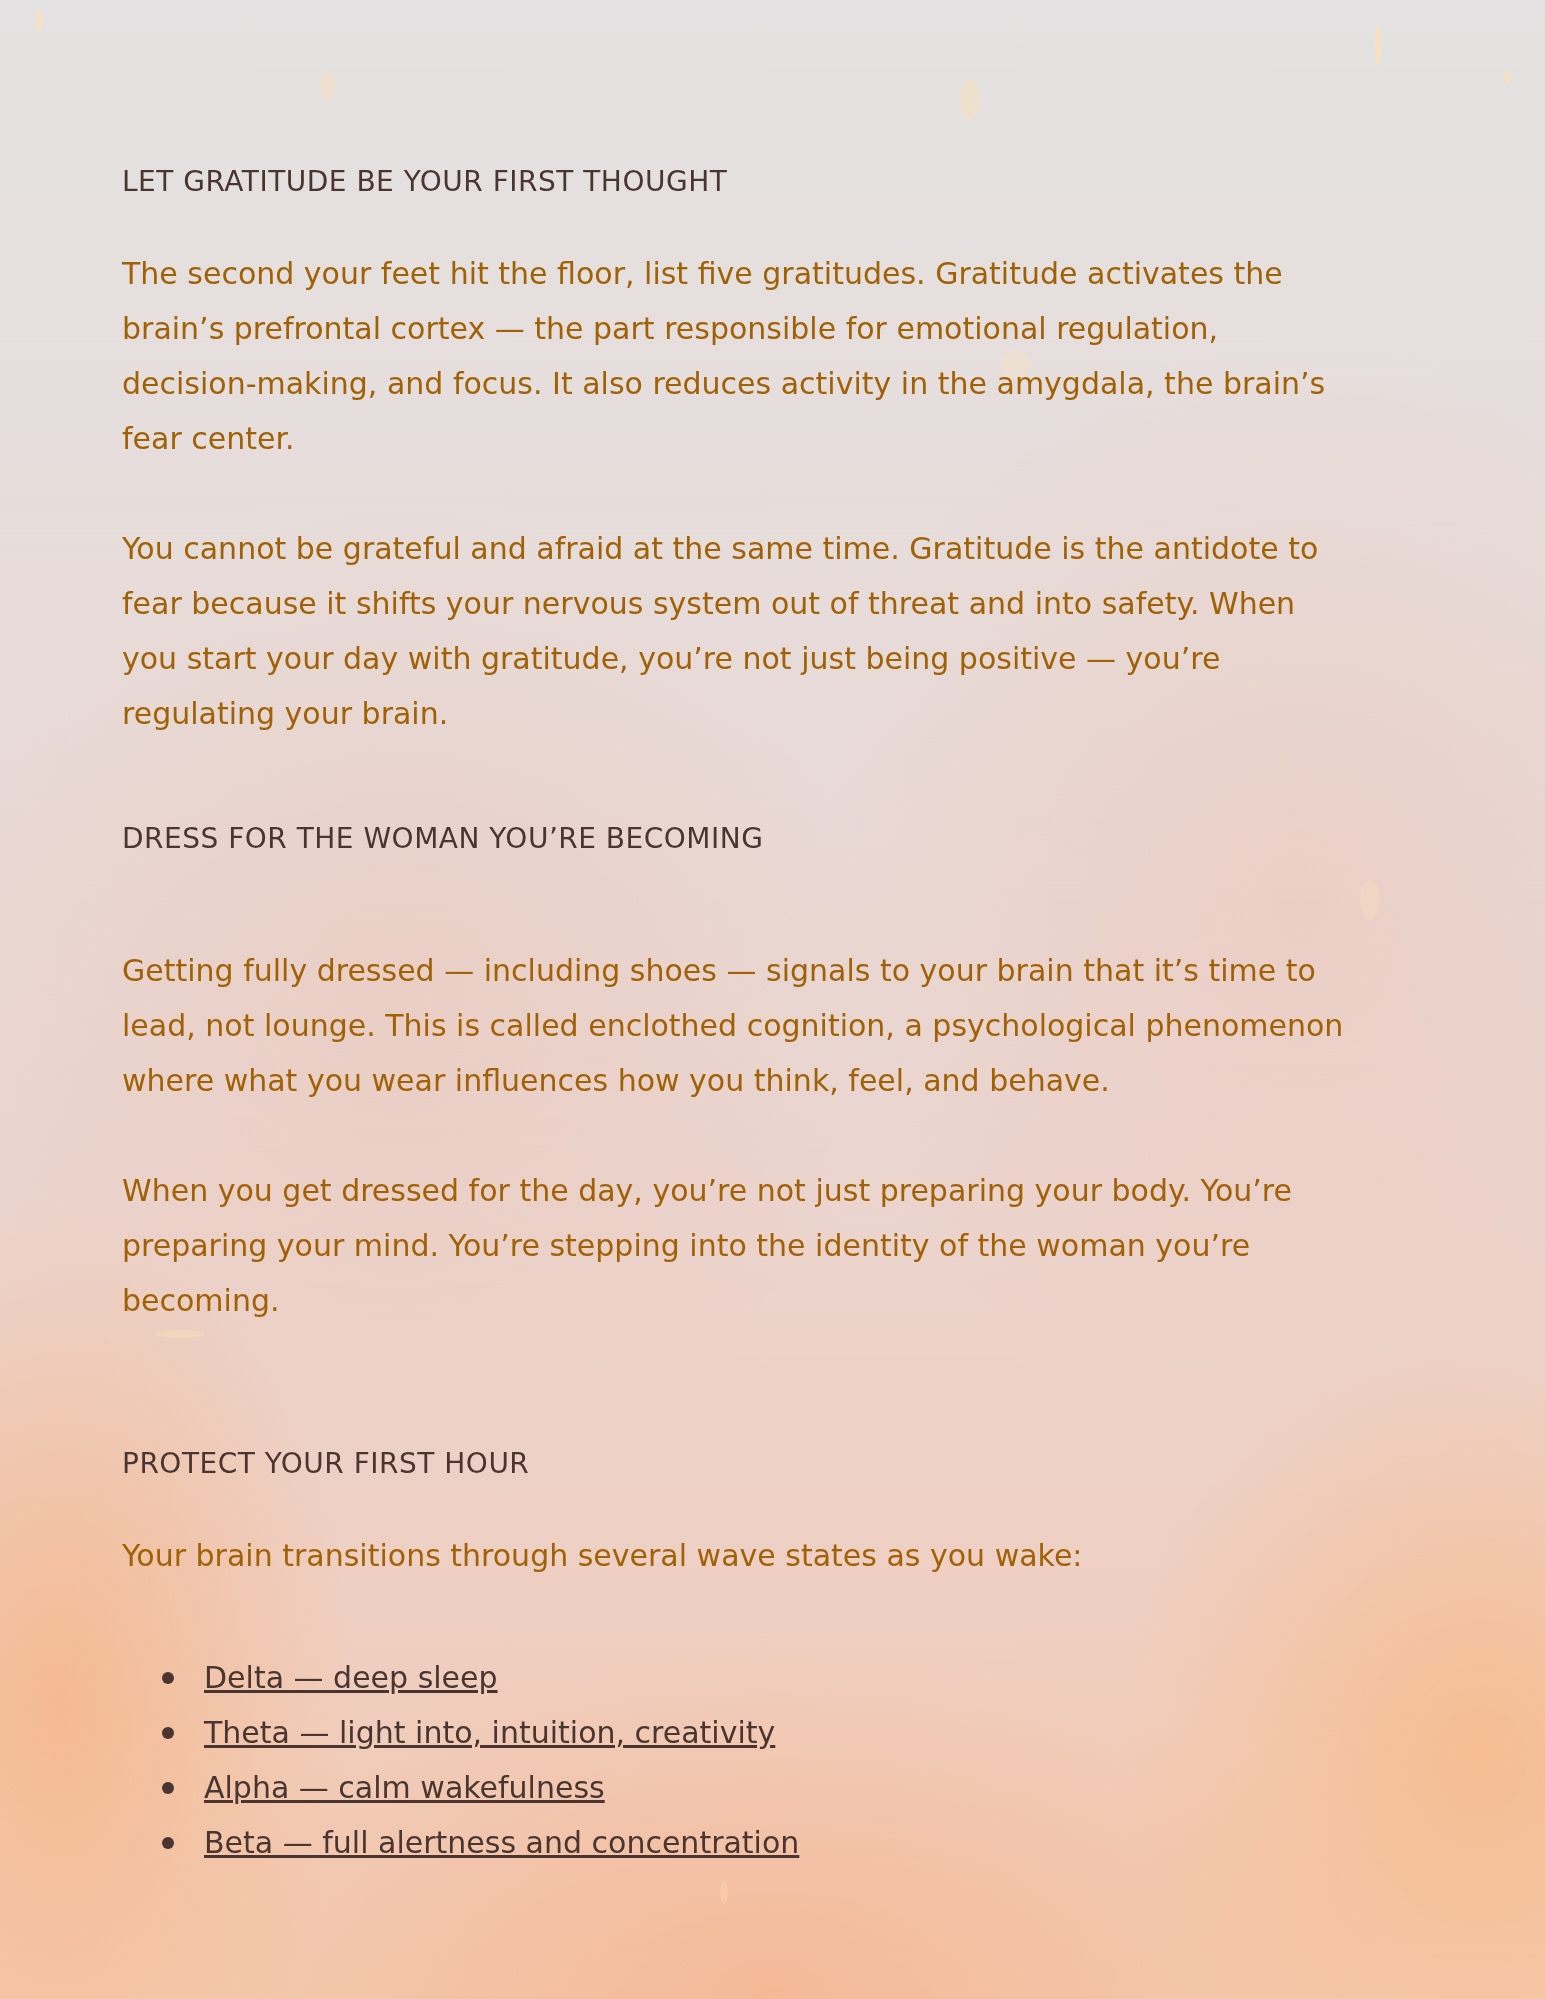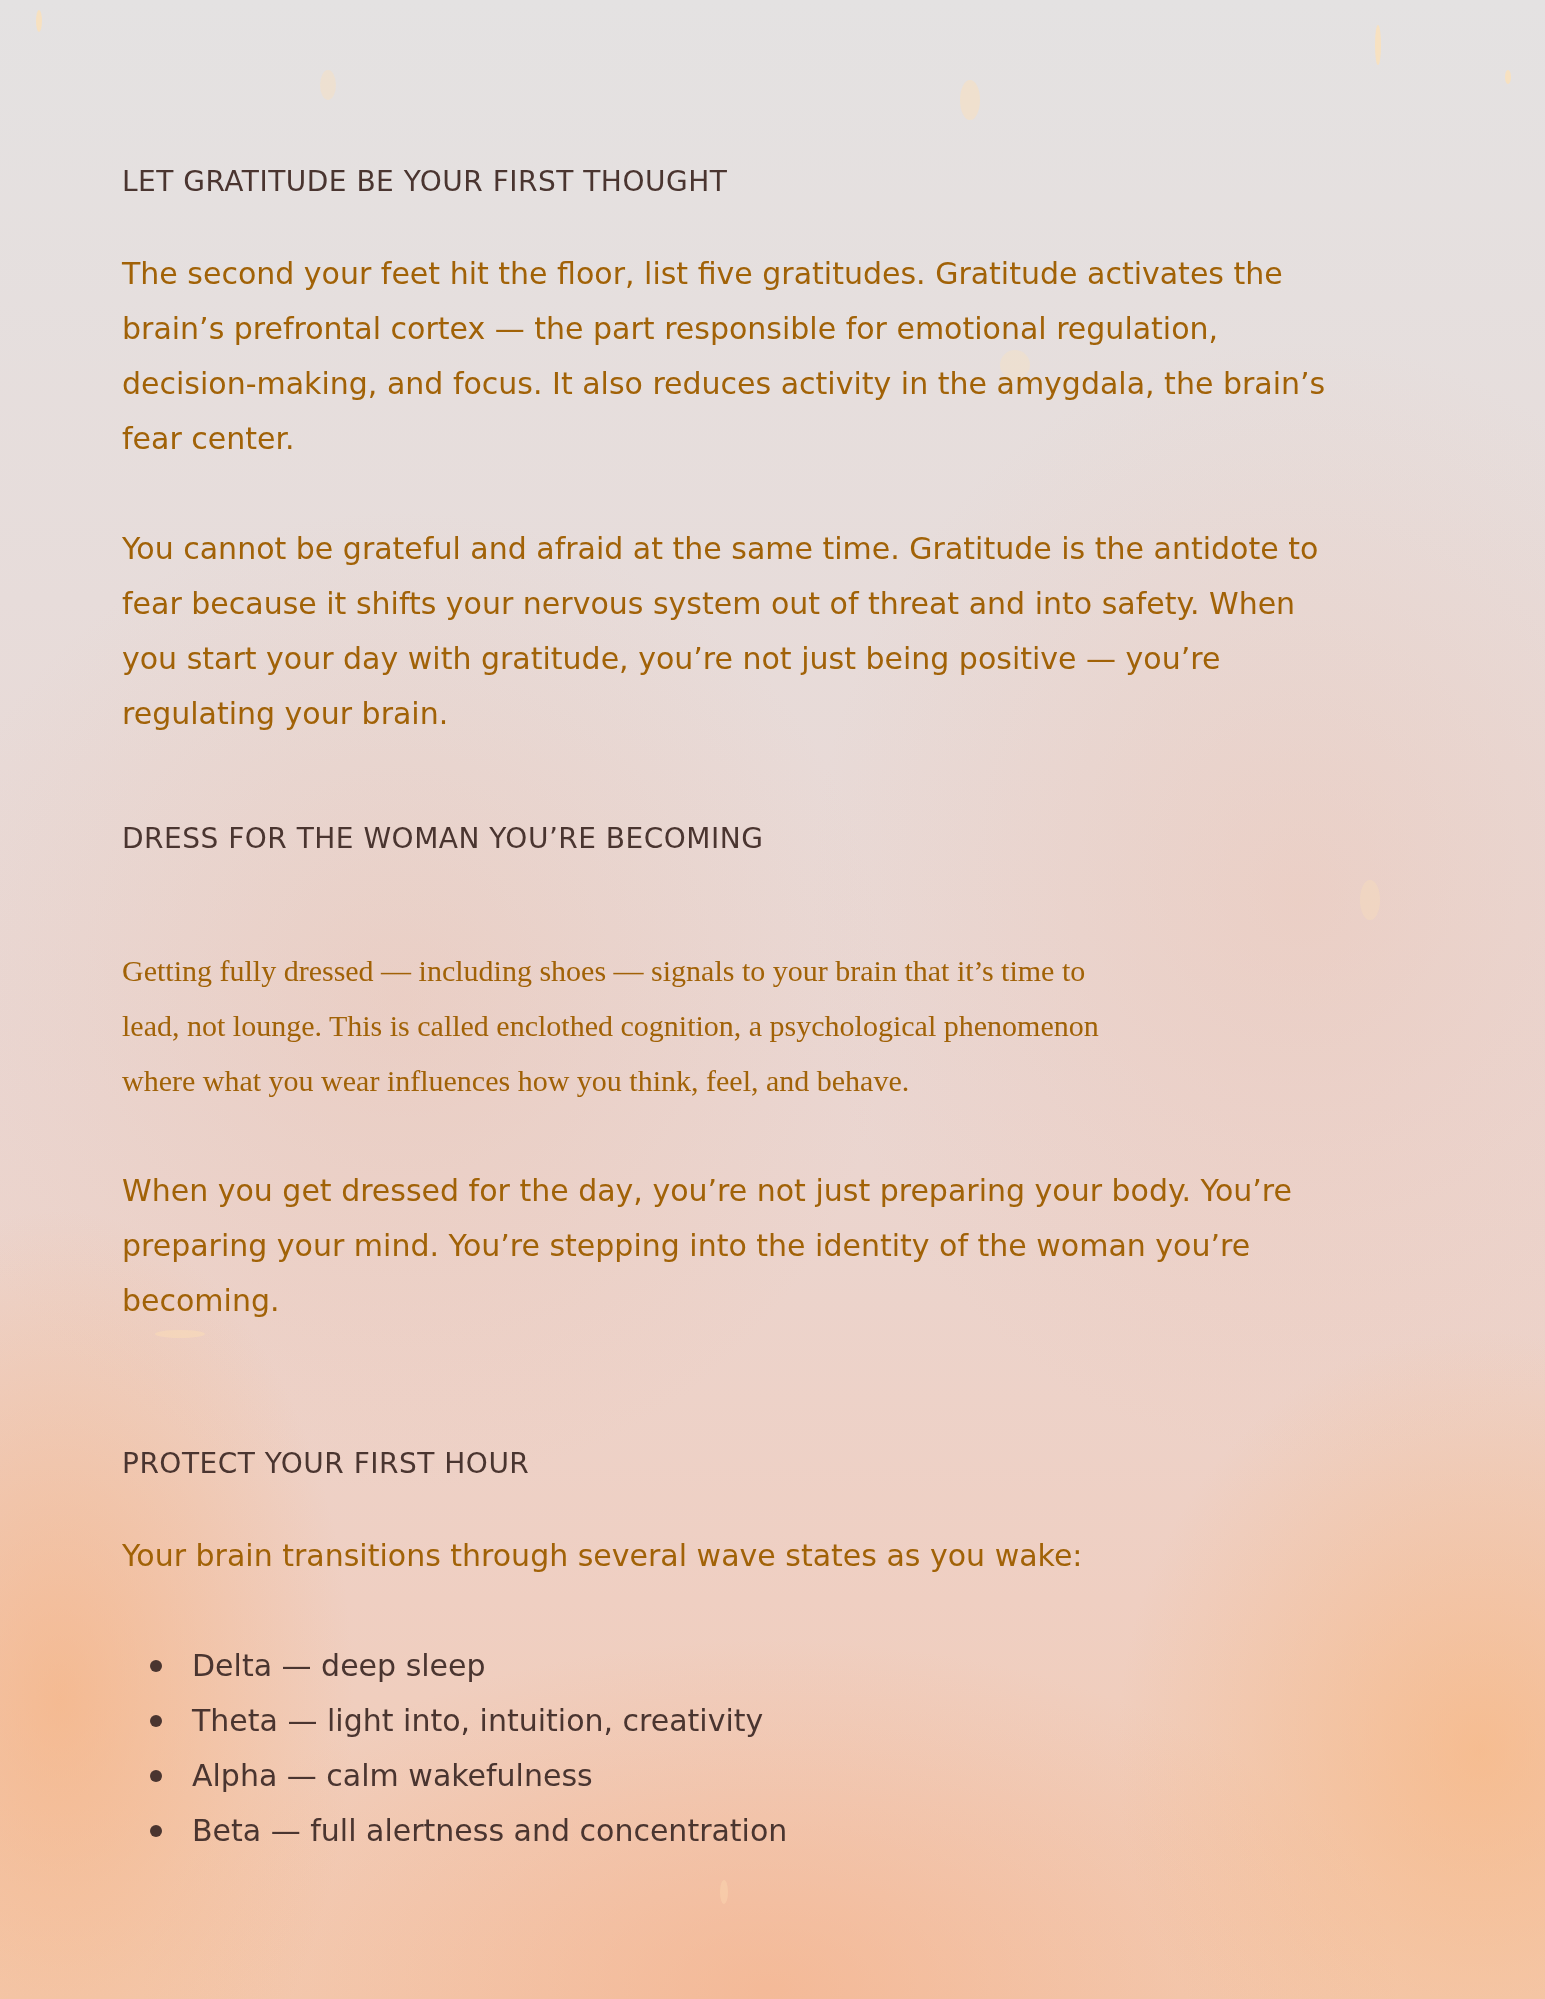--- a/index.html
+++ b/index.html
@@ -59,23 +59,24 @@
       line-height: 55px;
       color: #a16207;
     }
     .para .line {
       display: block;
       white-space: nowrap;
     }
     .wave-list {
       position: absolute;
       left: 150px;
-      margin: 0;
+      margin: 12px;
       padding: 0;
       list-style: none;
+      text-decoration: underline;
     }
     .wave-item {
       position: relative;
       font-size: 30px;
       line-height: 55px;
       padding-left: 42px;
       white-space: nowrap;
     }
     .bullet {
       position: absolute;
@@ -115,21 +116,21 @@
 
   <p class="para" style="top:521px;">
     <span class="line">You cannot be grateful and afraid at the same time. Gratitude is the antidote to</span>
     <span class="line">fear because it shifts your nervous system out of threat and into safety. When</span>
     <span class="line">you start your day with gratitude, you’re not just being positive — you’re</span>
     <span class="line">regulating your brain.</span>
   </p>
 
   <h2 class="heading" style="top:817px;">DRESS FOR THE WOMAN YOU’RE BECOMING</h2>
 
-  <p class="para" style="top:943px;font-family:Liberation Serif, serif;">
+  <p class="para" style="top:943px;">
     <span class="line">Getting fully dressed — including shoes — signals to your brain that it’s time to</span>
     <span class="line">lead, not lounge. This is called enclothed cognition, a psychological phenomenon</span>
     <span class="line">where what you wear influences how you think, feel, and behave.</span>
   </p>
 
   <p class="para" style="top:1163px;">
     <span class="line">When you get dressed for the day, you’re not just preparing your body. You’re</span>
     <span class="line">preparing your mind. You’re stepping into the identity of the woman you’re</span>
     <span class="line">becoming.</span>
   </p>

